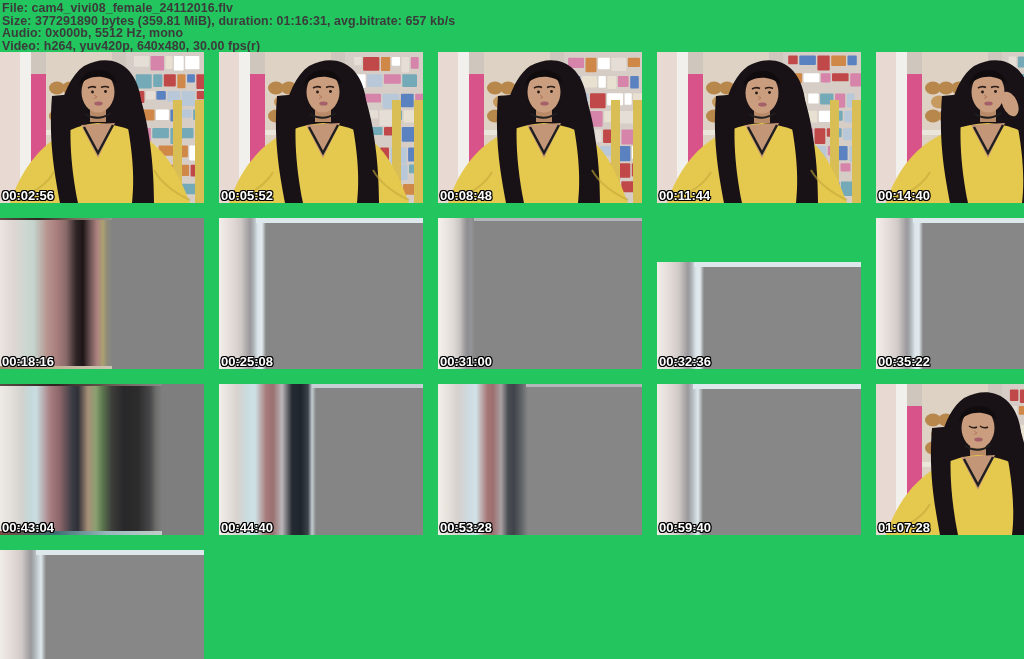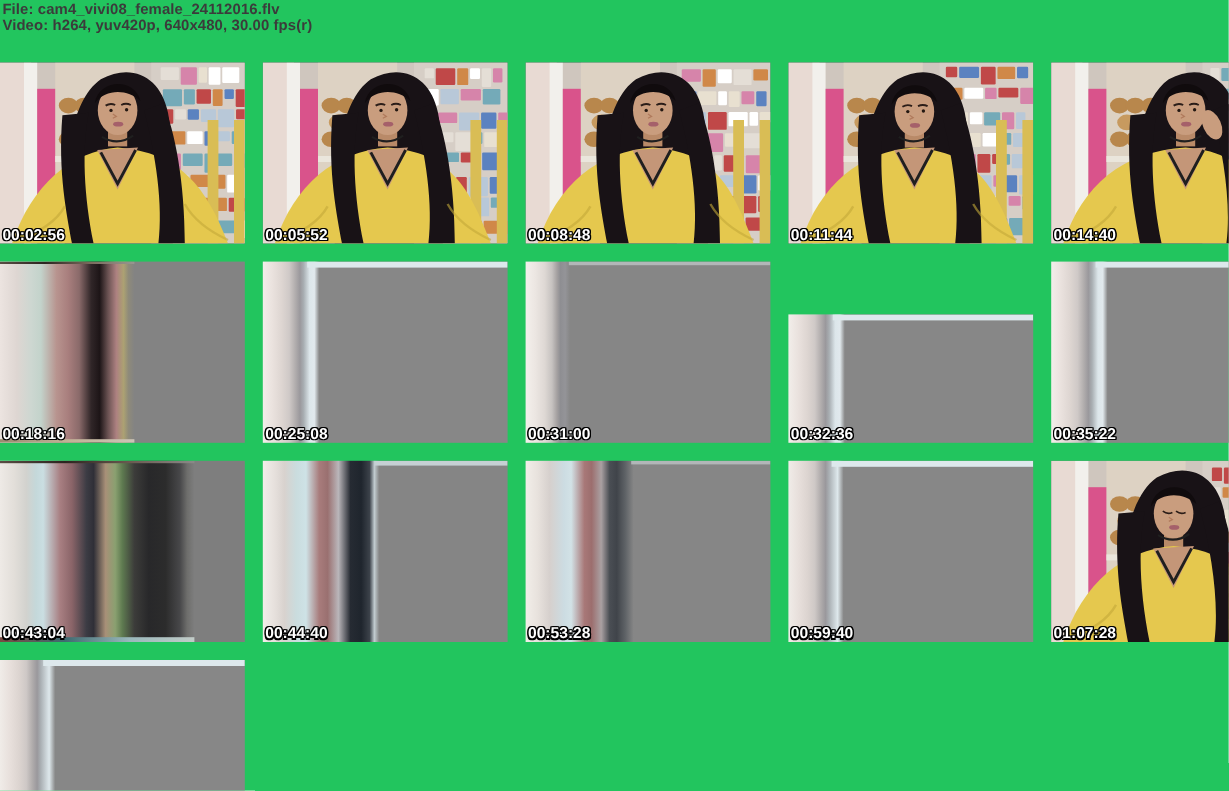--- a/index.html
+++ b/index.html
@@ -27,20 +27,22 @@
   .ftop{position:absolute;top:0;right:0;z-index:2;}
   .tline{position:absolute;top:0;left:0;z-index:2;}
   .bband{position:absolute;bottom:0;left:0;z-index:1;}
 </style>
 </head>
 <body>
 
 <div class="page">
   <div class="header">
     <div>File: cam4_vivi08_female_24112016.flv</div>
+    <div>Size: 377291890 bytes (359.81 MiB), duration: 01:16:31, avg.bitrate: 657 kb/s</div>
+    <div>Audio: 0x000b, 5512 Hz, mono</div>
     <div>Video: h264, yuv420p, 640x480, 30.00 fps(r)</div>
   </div>
   <div class="grid" id="grid">
       <div class="thumb">
         <svg viewBox="0 0 204 151" xmlns="http://www.w3.org/2000/svg" preserveAspectRatio="none">
   <rect width="204" height="151" fill="#cfc6be"></rect>
   <rect width="26" height="151" fill="#e8dad3"></rect>
   <rect x="20" width="11" height="151" fill="#f2f0ec"></rect>
   <rect x="31" y="22" width="17" height="100" fill="#d9538b"></rect>
   <rect x="46" y="0" width="66" height="96" fill="#ddd2c3"></rect>

